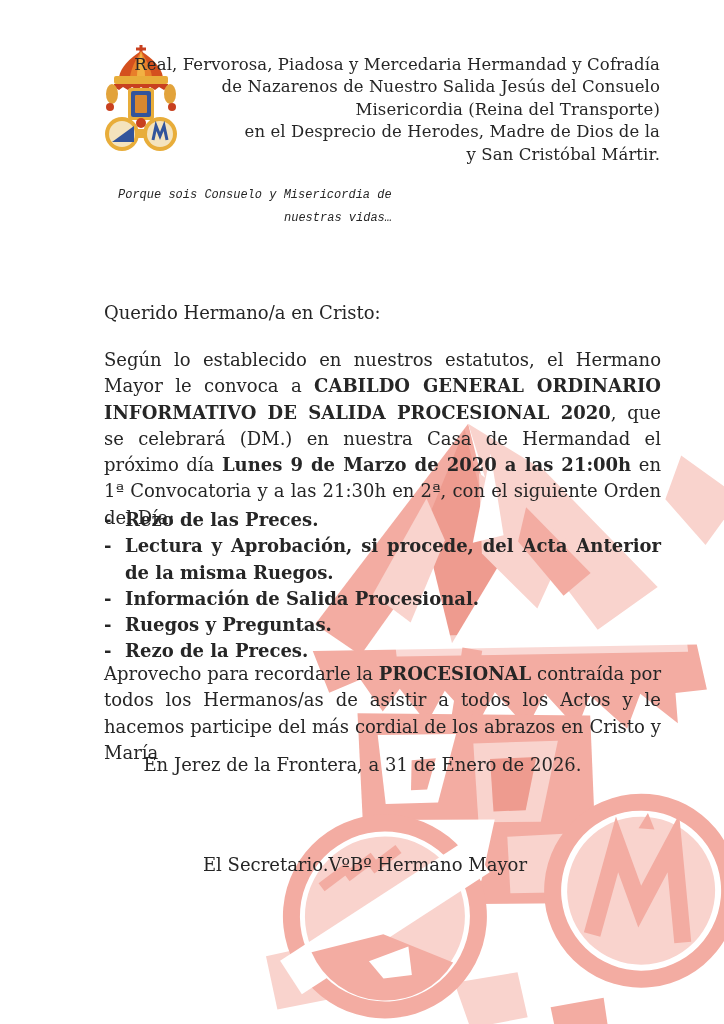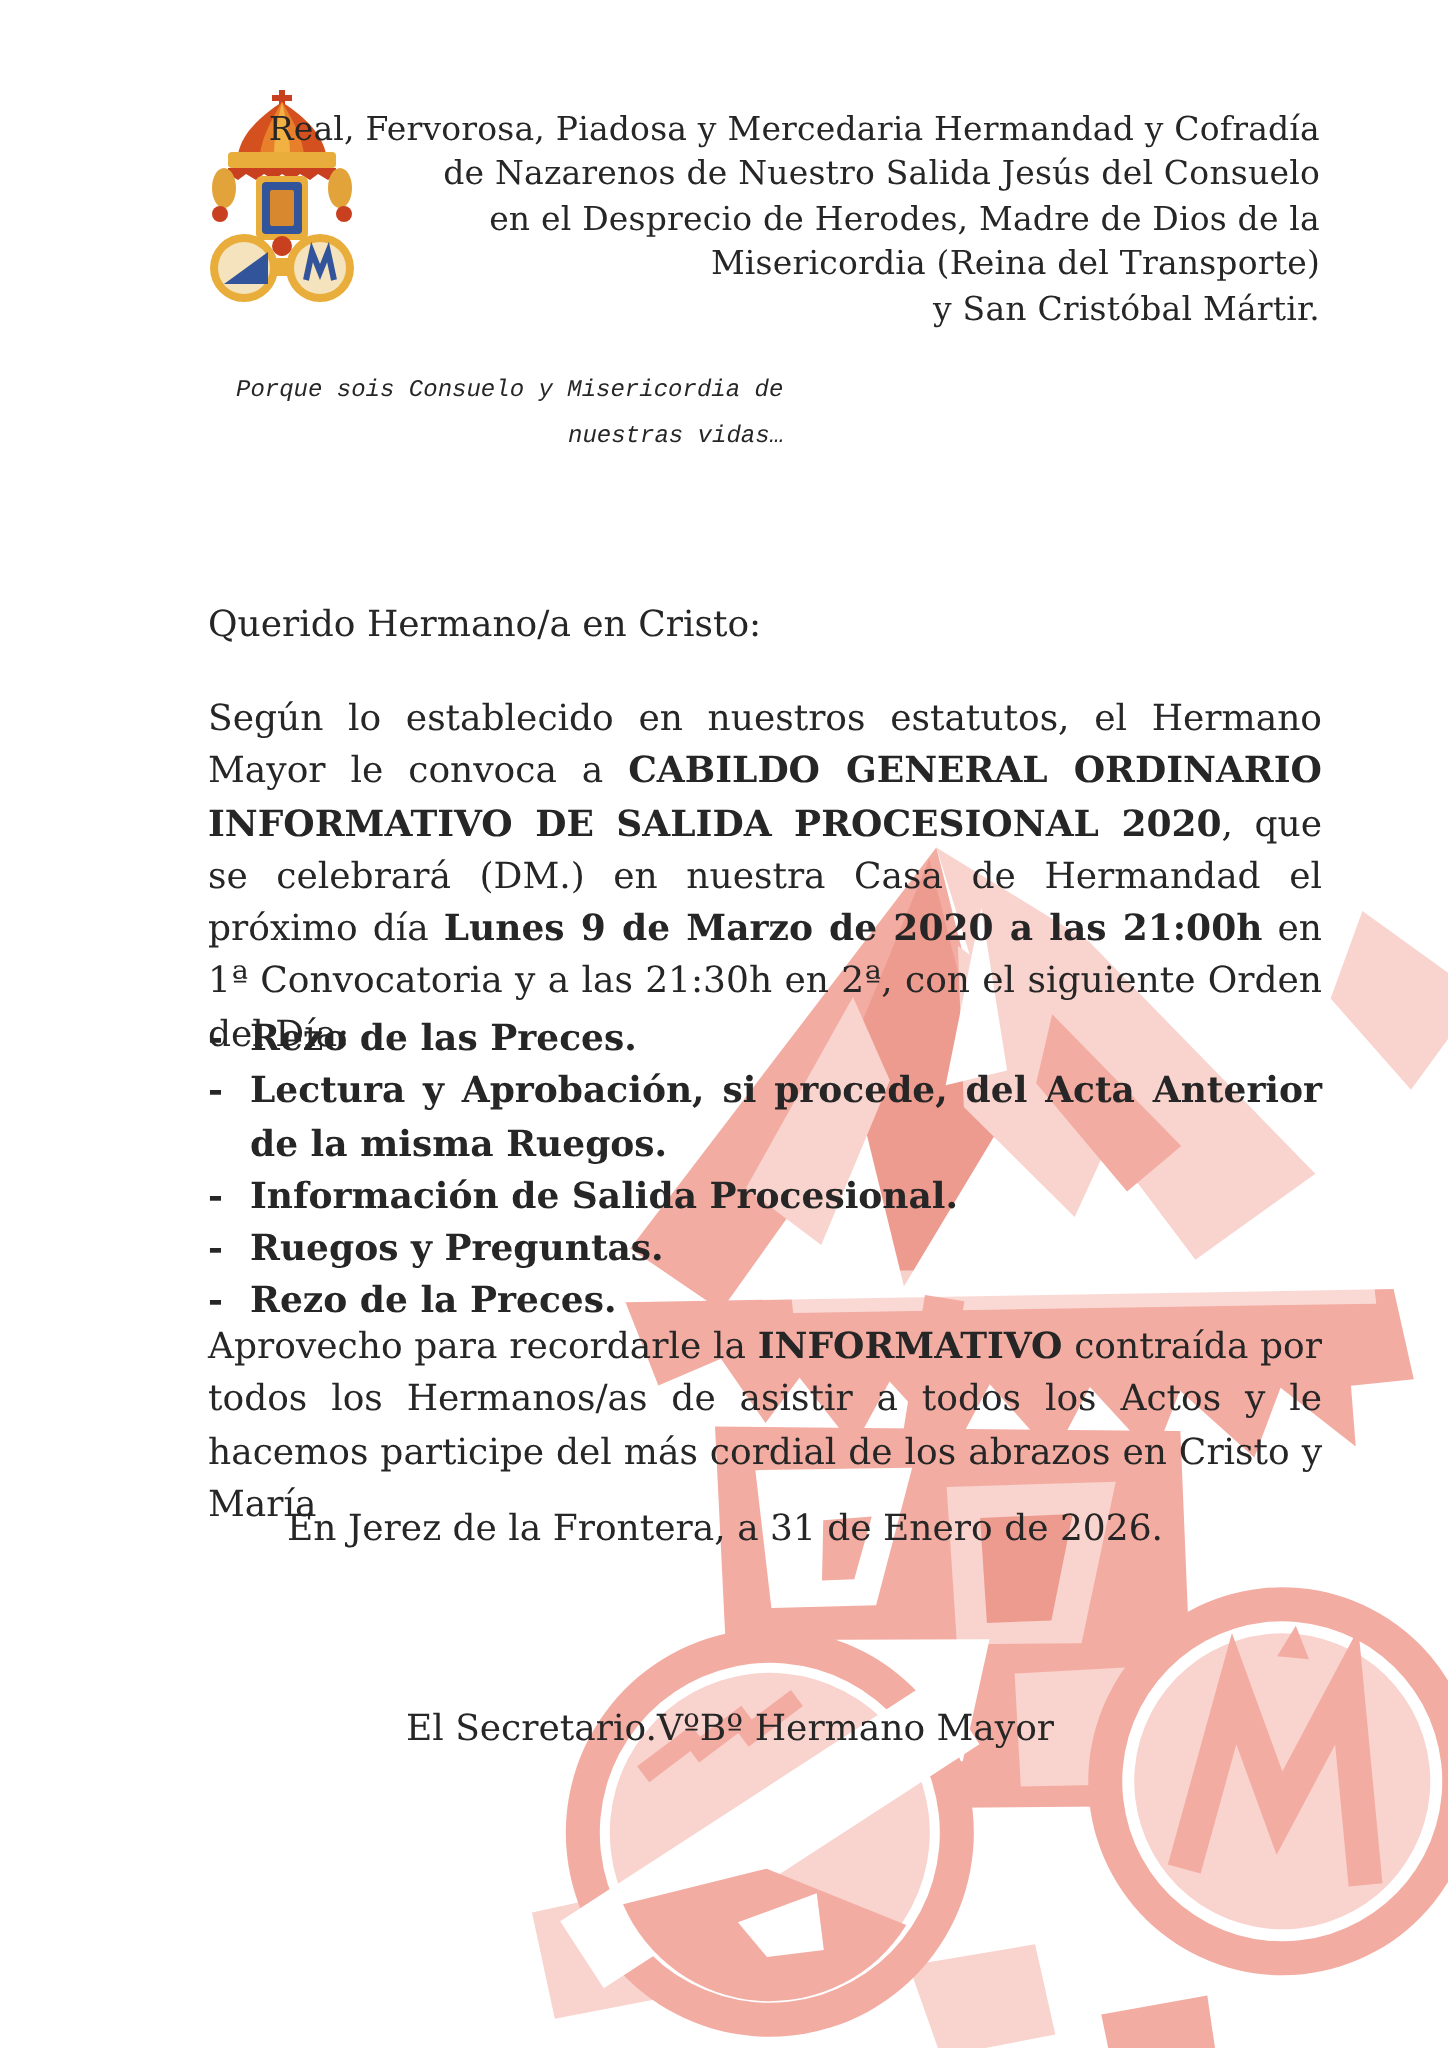--- a/index.html
+++ b/index.html
@@ -113,22 +113,22 @@
       <circle cx="59" cy="90" r="17" fill="#e8ad3a"></circle>
       <circle cx="59" cy="90" r="13" fill="#f4e3bd"></circle>
       <path d="M52 96 L55 82 L59 92 L63 82 L66 96" stroke="#32549b" stroke-width="3" fill="none"></path>
       <circle cx="40" cy="79" r="5" fill="#c8401f"></circle>
       <rect x="37" y="85" width="6" height="9" fill="#e8ad3a"></rect>
     </svg>
 
     <div class="org-name">
       <div>Real, Fervorosa, Piadosa y Mercedaria Hermandad y Cofradía</div>
       <div>de Nazarenos de Nuestro Salida Jesús del Consuelo</div>
+      <div>Misericordia (Reina del Transporte)</div>
       <div>en el Desprecio de Herodes, Madre de Dios de la</div>
-      <div>Misericordia (Reina del Transporte)</div>
       <div>y San Cristóbal Mártir.</div>
     </div>
 
     <div class="motto">
       <div>Porque sois Consuelo y Misericordia de</div>
       <div class="motto-line2">nuestras vidas…</div>
     </div>
 
     <p class="salutation">Querido Hermano/a en Cristo:</p>
 
@@ -150,21 +150,21 @@
       <div class="agenda-item">
         <span class="agenda-dash">-</span>
         <span class="agenda-text">Ruegos y Preguntas.</span>
       </div>
       <div class="agenda-item">
         <span class="agenda-dash">-</span>
         <span class="agenda-text">Rezo de la Preces.</span>
       </div>
     </div>
 
-    <p class="para para-obligacion"><span>Aprovecho para recordarle la </span><b>INFORMATIVO</b><span> contraída por todos los Hermanos/as de asistir a todos los Actos y le hacemos participe del más cordial de los abrazos en Cristo y María</span></p>
+    <p class="para para-obligacion"><span>Aprovecho para recordarle la </span><b>PROCESIONAL</b><span> contraída por todos los Hermanos/as de asistir a todos los Actos y le hacemos participe del más cordial de los abrazos en Cristo y María</span></p>
 
     <p class="dateline">En Jerez de la Frontera, a 31 de Enero de 2026.</p>
 
     <div class="signatures">
       <span class="sig-left">El Secretario.</span>
       <span class="sig-right">VºBº Hermano Mayor</span>
     </div>
 
   </div>
 </div>

